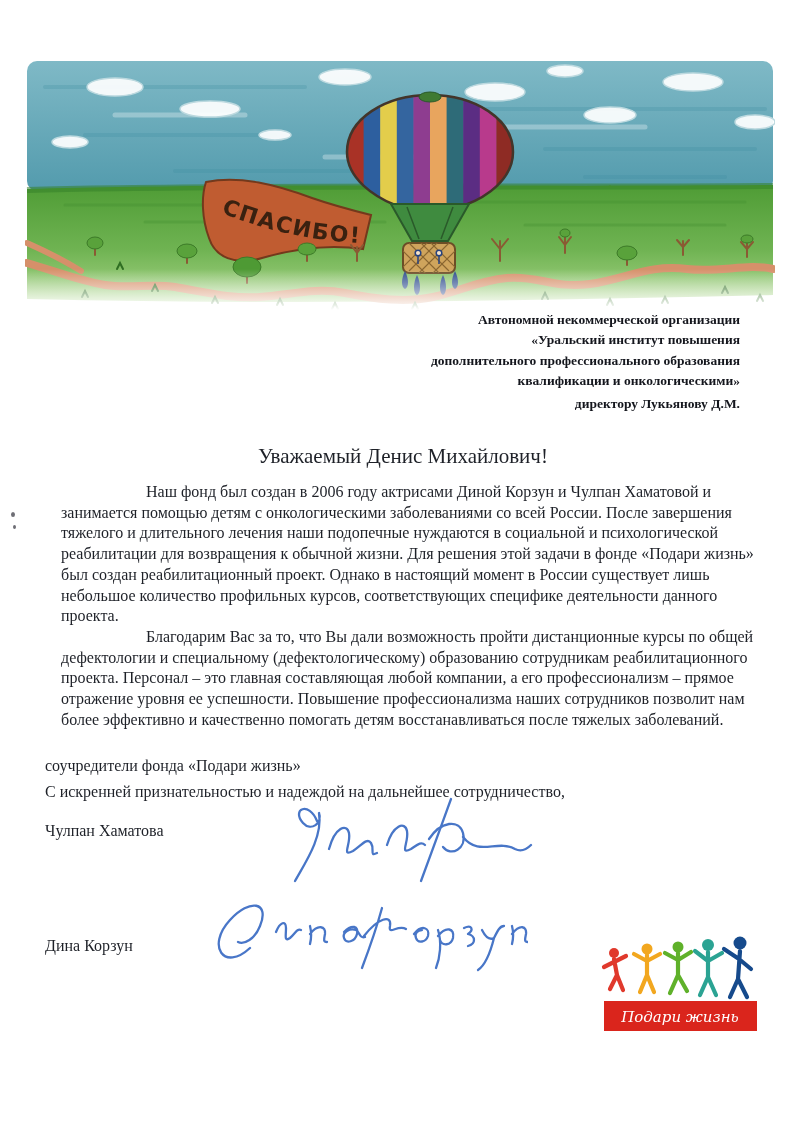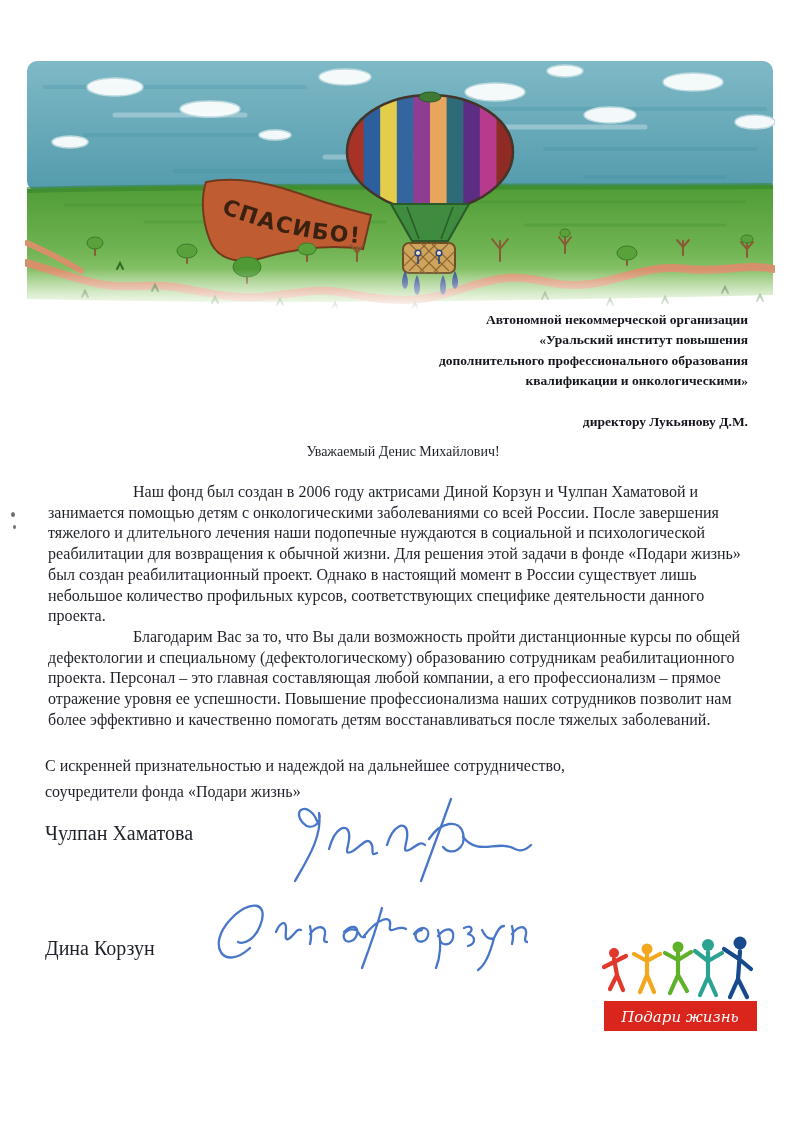--- a/index.html
+++ b/index.html
@@ -5,39 +5,39 @@
   html,body{margin:0;padding:0;background:#ffffff;}
   .page{
     position:relative;width:800px;height:1122px;background:#ffffff;overflow:hidden;
     font-family:"Liberation Serif", serif;color:#1e2128;
   }
   .drawing{position:absolute;left:25px;top:57px;}
   .artifact{position:absolute;background:#4a4a52;border-radius:50%;opacity:.8;}
   .a1{left:11px;top:512px;width:4px;height:5px;}
   .a2{left:13px;top:525px;width:3px;height:4px;}
   .recipient{
-    position:absolute;right:52px;top:310px;text-align:right;
+    position:absolute;right:60px;top:310px;text-align:right;
     font-weight:bold;font-size:13.5px;line-height:20.4px;color:#14161d;
   }
   .recipient .addr-line{white-space:nowrap;}
-  .recipient .addr-line.last{margin-top:20px;text-align:right;}
+  .recipient .addr-line.last{margin-top:2px;text-align:right;}
   .salutation{
     position:absolute;left:45px;top:444px;width:716px;text-align:center;
-    font-size:14px;
+    font-size:21px;
   }
   .body-text{
-    position:absolute;left:36px;top:482px;width:716px;
+    position:absolute;left:49px;top:482px;width:716px;
     font-size:16px;line-height:20.7px;text-align:left;
   }
   .body-text p{margin:0;padding-left:12px;text-indent:85px;}
   .closing{
     position:absolute;left:45px;top:753px;width:716px;
     font-size:16px;line-height:25.5px;
   }
-  .name{position:absolute;left:45px;font-size:20px;}
+  .name{position:absolute;left:45px;font-size:16px;}
   .name1{top:822px;}
   .name2{top:897px;margin-top:40px;}
   .sig{position:absolute;}
   .sig1{left:283px;top:793px;}
   .sig2{left:198px;top:882px;}
   .logo{position:absolute;left:600px;top:935px;}
   .banner-letters{font-family:"DejaVu Sans", sans-serif;font-weight:bold;font-size:22px;letter-spacing:1.5px;fill:#3a2110;}
   .logo-caption{font-family:"DejaVu Serif", serif;font-style:italic;font-size:15px;fill:#ffffff;}
 </style>
 </head>
@@ -213,22 +213,22 @@
   </div>
 
   <div class="salutation">Уважаемый Денис Михайлович!</div>
 
   <div class="body-text">
     <p>Наш фонд был создан в 2006 году актрисами Диной Корзун и Чулпан Хаматовой и занимается помощью детям с онкологическими заболеваниями со всей России. После завершения тяжелого и длительного лечения наши подопечные нуждаются в социальной и психологической реабилитации для возвращения к обычной жизни. Для решения этой задачи в фонде «Подари жизнь» был создан реабилитационный проект. Однако в настоящий момент в России существует лишь небольшое количество профильных курсов, соответствующих специфике деятельности данного проекта.</p>
     <p>Благодарим Вас за то, что Вы дали возможность пройти дистанционные курсы по общей дефектологии и специальному (дефектологическому) образованию сотрудникам реабилитационного проекта. Персонал – это главная составляющая любой компании, а его профессионализм – прямое отражение уровня ее успешности. Повышение профессионализма наших сотрудников позволит нам более эффективно и качественно помогать детям восстанавливаться после тяжелых заболеваний.</p>
   </div>
 
   <div class="closing">
+    <div>соучредители фонда «Подари жизнь»</div>
     <div>С искренней признательностью и надеждой на дальнейшее сотрудничество,</div>
-    <div>соучредители фонда «Подари жизнь»</div>
   </div>
 
   <div class="name name1">Чулпан Хаматова</div>
   <div class="name name2">Дина Корзун</div>
 
   <svg class="sig sig1" width="250" height="95" viewBox="0 0 250 95">
     <g fill="none" stroke-width="2.3" stroke-linecap="round" stroke-linejoin="round" opacity="0.95" stroke="#3f6fc5">
       <path d="M34,28 C26,8 8,16 20,30 C28,39 40,30 36,20 C40,44 22,70 12,88"></path>
       <path d="M46,56 C52,34 64,30 66,40 C68,52 58,64 70,58 C78,53 84,44 88,50 C92,56 86,64 94,60"></path>
       <path d="M104,52 C110,32 122,28 124,38 C126,50 116,62 128,56 C134,52 138,48 142,52"></path>

